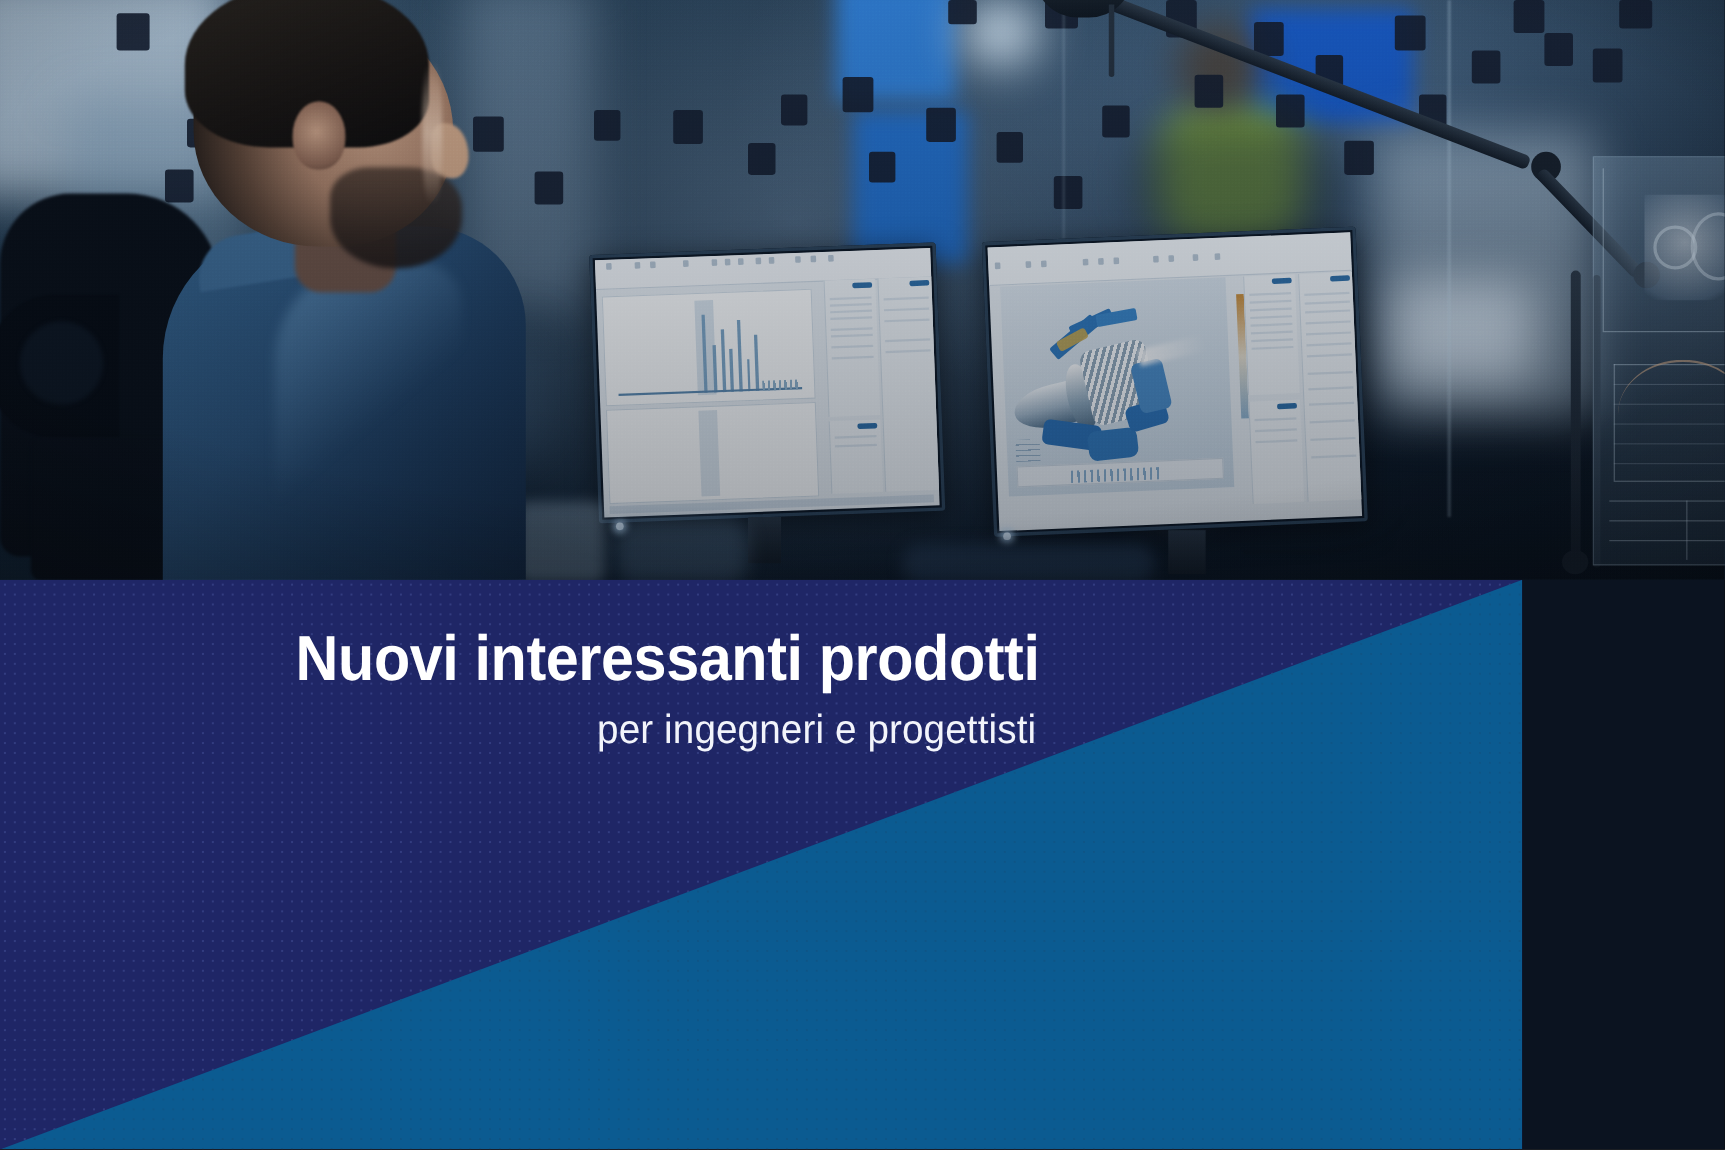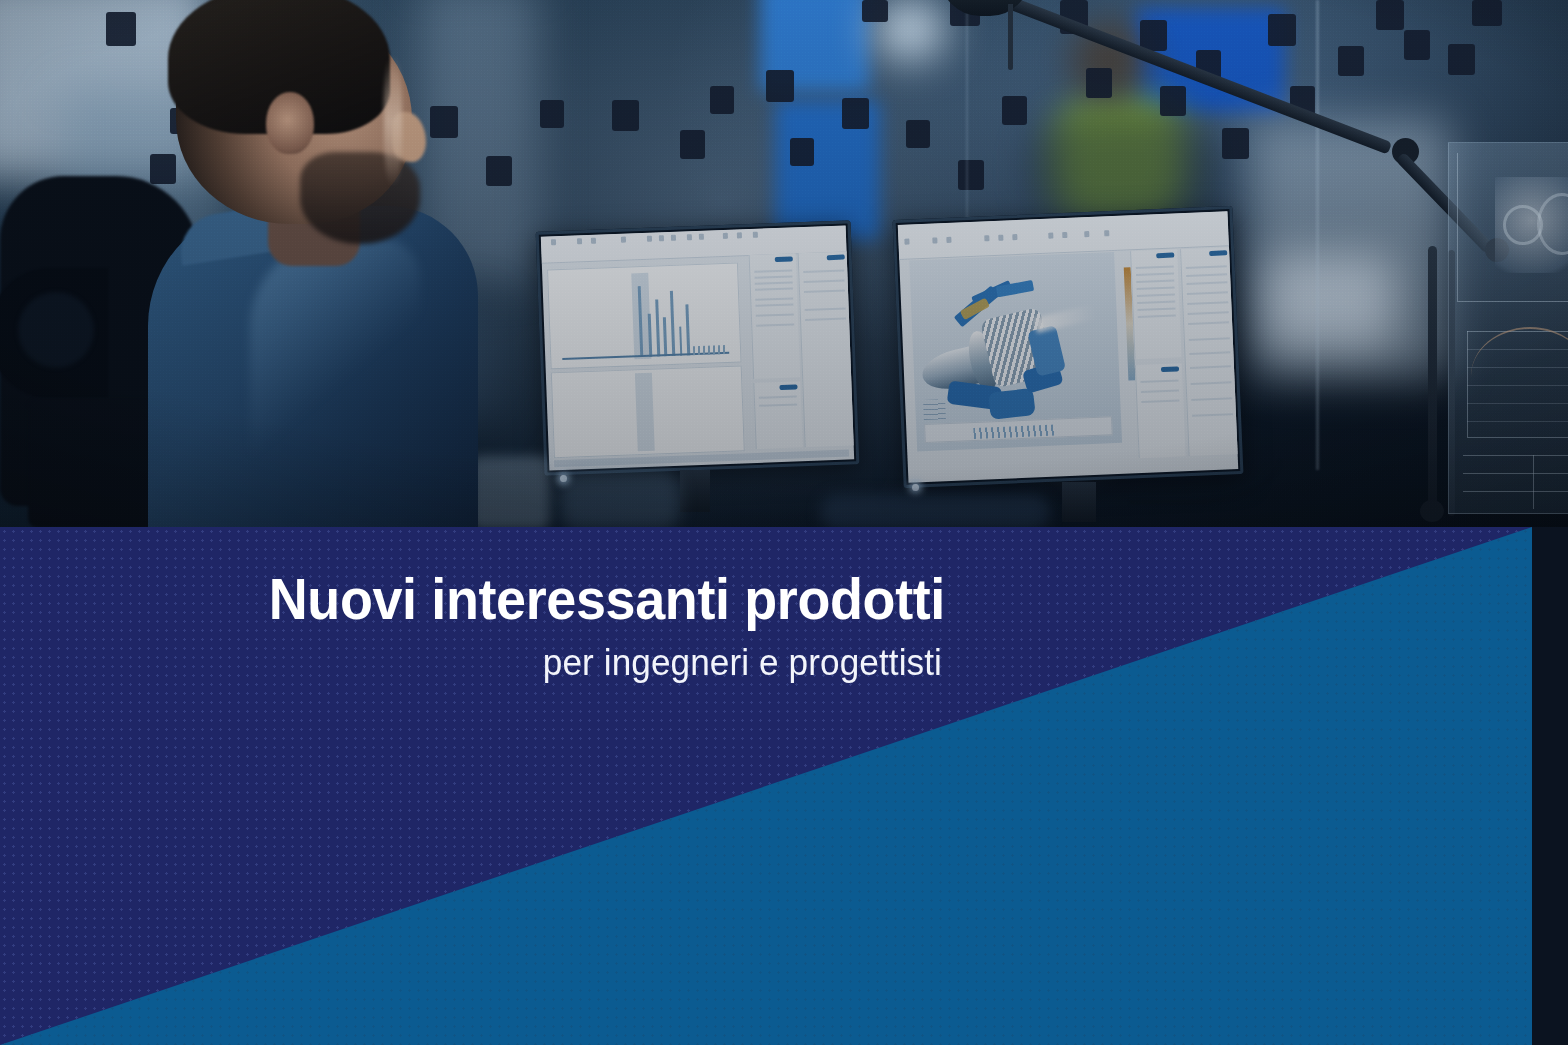--- a/index.html
+++ b/index.html
@@ -77,21 +77,21 @@
 
   .filmgrain{position:absolute;inset:0;pointer-events:none;
     background-image:radial-gradient(rgba(255,255,255,.045) .5px, transparent .6px);
     background-size:3px 3px;mix-blend-mode:overlay;}
   .photoVignette{position:absolute;inset:0;pointer-events:none;
     background:radial-gradient(120% 110% at 50% 40%, rgba(0,0,0,0) 45%, rgba(0,0,0,.55) 100%);}
   .coolwash{position:absolute;inset:0;pointer-events:none;background:linear-gradient(180deg,rgba(18,38,66,.10),rgba(6,14,26,.38));}
 
   
   #banner{
-    position:absolute;left:0;top:527px;width:1532px;height:518px;
+    position:absolute;left:0;top:527px;width:1384px;height:518px;
     overflow:hidden;
   }
   .bandNavy{position:absolute;inset:0;background:#1f2666;}
   .bandDots{position:absolute;inset:0;
     background-image:radial-gradient(rgba(120,140,220,.22) 1px, transparent 1.2px);
     background-size:9px 9px;}
   .bandBlue{position:absolute;inset:0;background:#0b5b91;
     clip-path:polygon(0% 100%, 100% 0%, 100% 100%);}
   .bandBlueDots{position:absolute;inset:0;
     background-image:radial-gradient(rgba(18,80,125,.55) 1px, transparent 1.2px);

